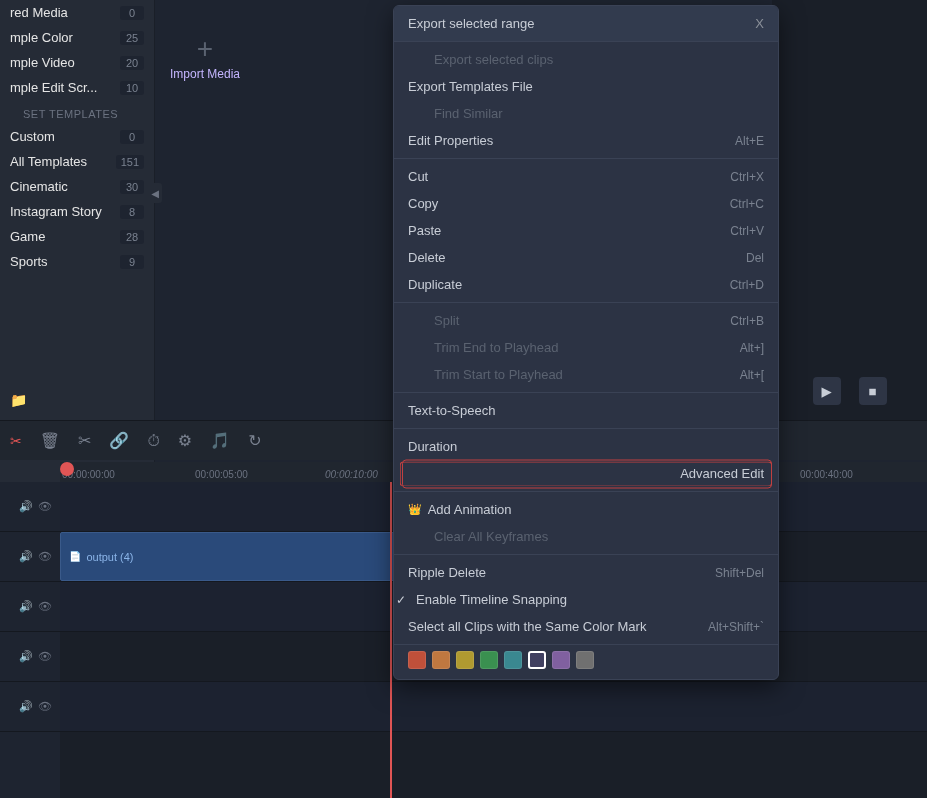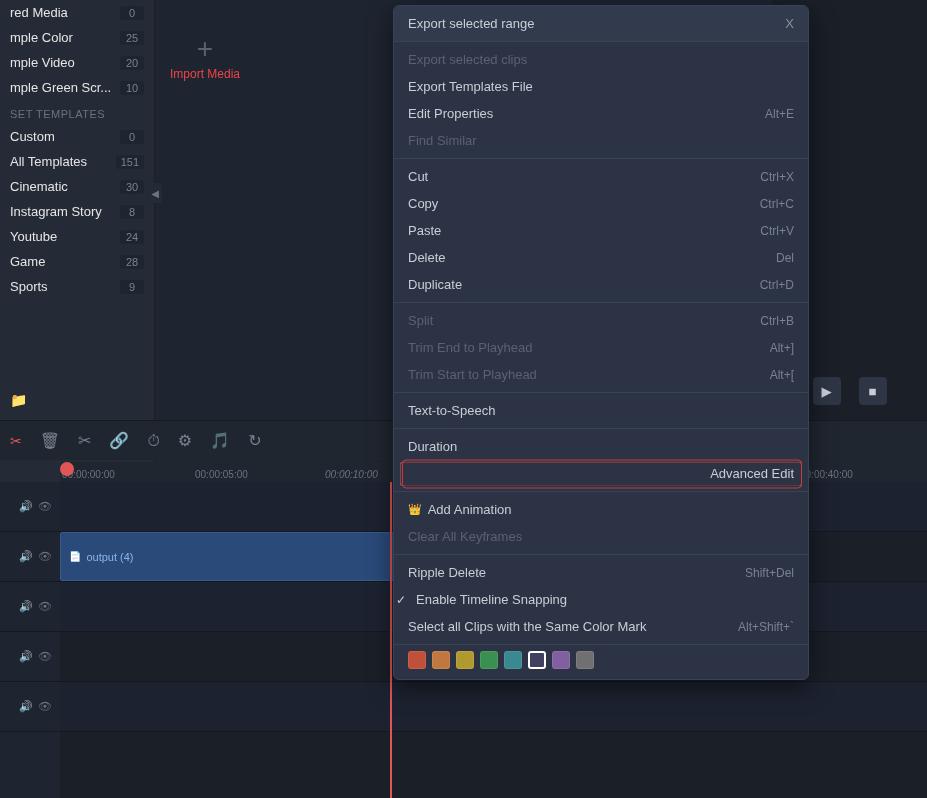--- a/index.html
+++ b/index.html
@@ -43,20 +43,21 @@
       border-radius: 3px;
       min-width: 24px;
       text-align: center;
     }
     .sidebar-section-header {
       padding: 8px 10px 4px 10px;
       font-size: 11px;
       color: #6b7280;
       text-transform: uppercase;
       letter-spacing: 0.5px;
+      margin-left: 13px;
     }
 
     
     .collapse-arrow {
       position: absolute;
       left: 148px;
       top: 183px;
       width: 14px;
       height: 20px;
       background: #252b36;
@@ -80,21 +81,21 @@
       cursor: pointer;
       color: #9ba3b0;
     }
     .import-media-btn .plus-icon {
       font-size: 28px;
       color: #5a6270;
       line-height: 1;
     }
     .import-media-btn .label {
       font-size: 12px;
-      color: #ef4444;
+      color: #c4b5fd;
       margin-top: 4px;
     }
     .play-btn, .stop-btn {
       width: 28px;
       height: 28px;
       background: #2e3545;
       border: none;
       border-radius: 4px;
       cursor: pointer;
       display: flex;
@@ -180,21 +181,21 @@
     .output-clip .clip-icon {
       margin-right: 5px;
       font-size: 10px;
     }
 
     
     .context-menu {
       position: absolute;
       left: 393px;
       top: 5px;
-      width: 416px;
+      width: 386px;
       background: #2c3344;
       border: 1px solid #3a4255;
       border-radius: 6px;
       box-shadow: 0 8px 24px rgba(0,0,0,0.5);
       z-index: 100;
       overflow: hidden;
     }
     .context-menu-header {
       display: flex;
       justify-content: space-between;
@@ -219,21 +220,21 @@
     }
     .context-menu-item {
       display: flex;
       justify-content: space-between;
       align-items: center;
       padding: 6px 14px;
       cursor: pointer;
       color: #c8cdd6;
       font-size: 13px;
     }
-    .context-menu-item.disabled { color: #5a6270; cursor: default; }
+    .context-menu-item.disabled { color: #5a6270; cursor: default; margin-left: 26px; }
     .context-menu-item .shortcut {
       color: #7a8290;
       font-size: 12px;
     }
     .context-menu-item.highlighted {
       position: relative;
     }
     .context-menu-item.highlighted::before {
       content: '';
       position: absolute;
@@ -307,45 +308,41 @@
   </div>
   <div class="sidebar-item">
     <span class="label">mple Color</span>
     <span class="count">25</span>
   </div>
   <div class="sidebar-item">
     <span class="label">mple Video</span>
     <span class="count">20</span>
   </div>
   <div class="sidebar-item">
-    <span class="label">mple Green Scr...</span>
+    <span class="label">mple Edit Scr...</span>
     <span class="count">10</span>
   </div>
 
   <div class="sidebar-section-header">set Templates</div>
 
   <div class="sidebar-item">
     <span class="label">Custom</span>
     <span class="count">0</span>
   </div>
   <div class="sidebar-item">
     <span class="label">All Templates</span>
     <span class="count">151</span>
   </div>
   <div class="sidebar-item">
     <span class="label">Cinematic</span>
     <span class="count">30</span>
   </div>
   <div class="sidebar-item">
     <span class="label">Instagram Story</span>
     <span class="count">8</span>
-  </div>
-  <div class="sidebar-item">
-    <span class="label">Youtube</span>
-    <span class="count">24</span>
   </div>
   <div class="sidebar-item">
     <span class="label">Game</span>
     <span class="count">28</span>
   </div>
   <div class="sidebar-item">
     <span class="label">Sports</span>
     <span class="count">9</span>
   </div>
 
@@ -453,26 +450,26 @@
     <span class="context-menu-close">X</span>
   </div>
 
   <div class="context-menu-section">
     <div class="context-menu-item disabled">
       <span>Export selected clips</span>
     </div>
     <div class="context-menu-item">
       <span>Export Templates File</span>
     </div>
+    <div class="context-menu-item disabled">
+      <span>Find Similar</span>
+    </div>
     <div class="context-menu-item">
       <span>Edit Properties</span>
       <span class="shortcut">Alt+E</span>
-    </div>
-    <div class="context-menu-item disabled">
-      <span>Find Similar</span>
     </div>
   </div>
 
   <div class="context-menu-section">
     <div class="context-menu-item">
       <span>Cut</span>
       <span class="shortcut">Ctrl+X</span>
     </div>
     <div class="context-menu-item">
       <span>Copy</span>

